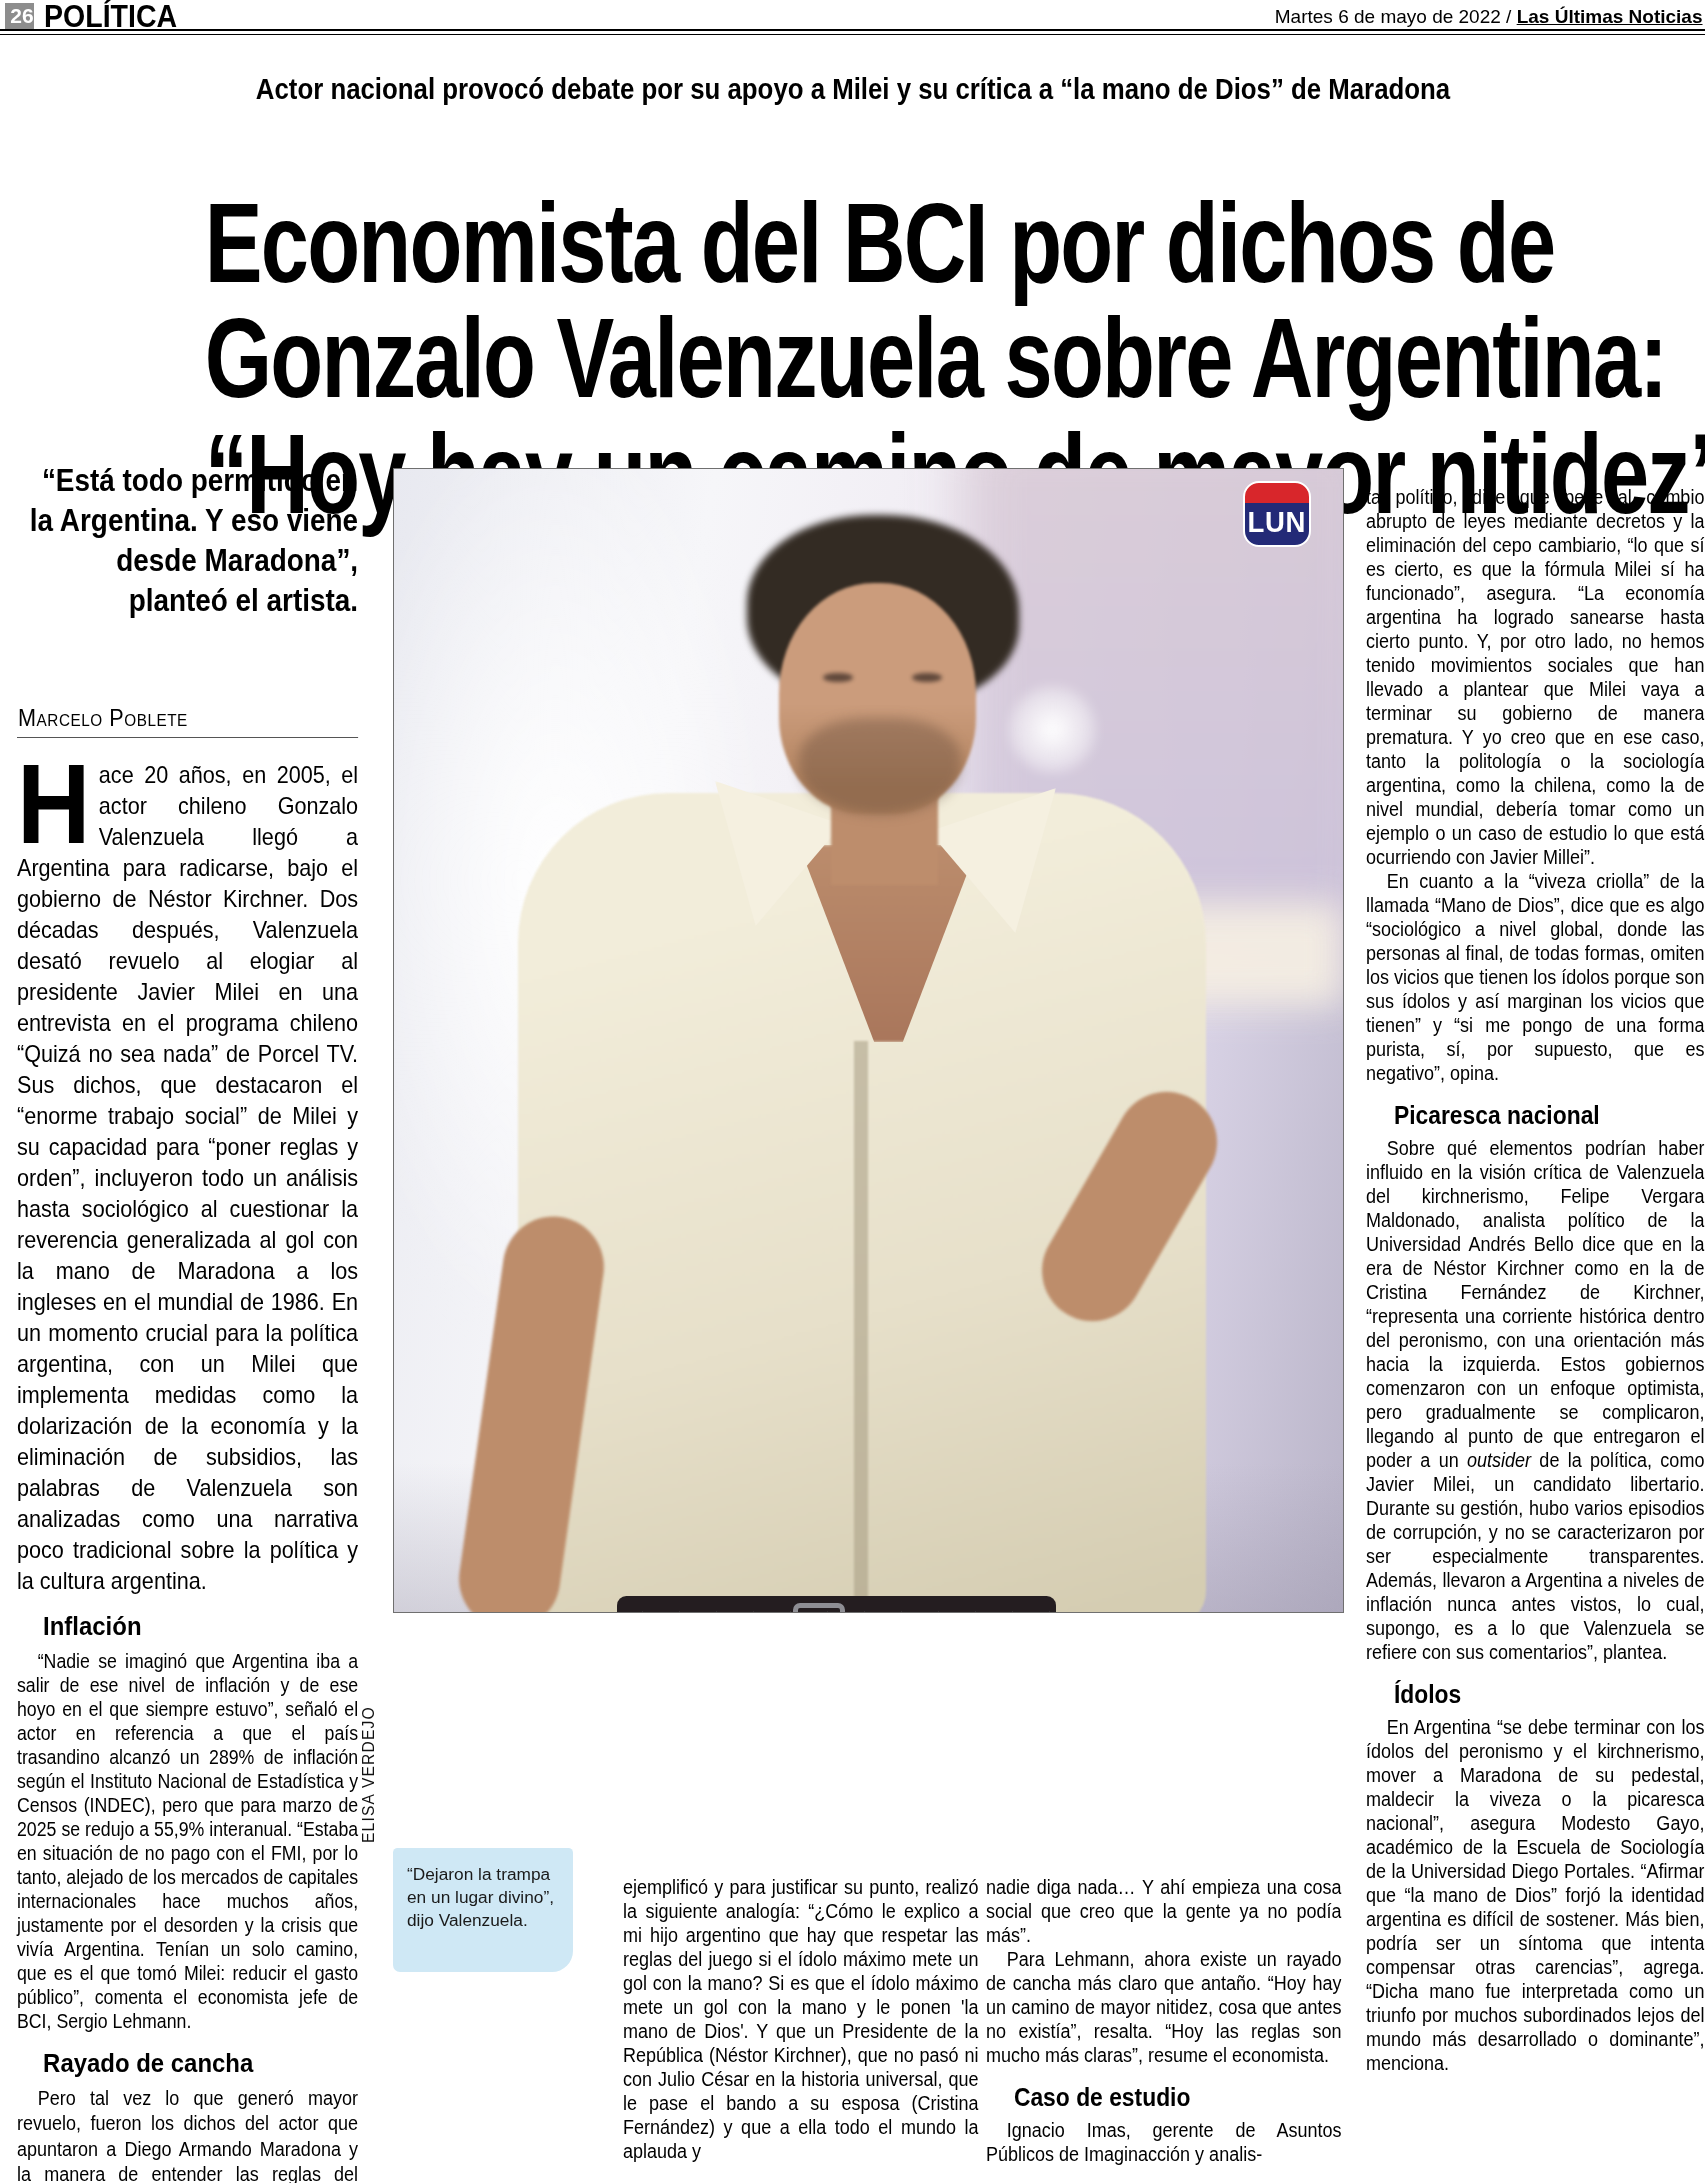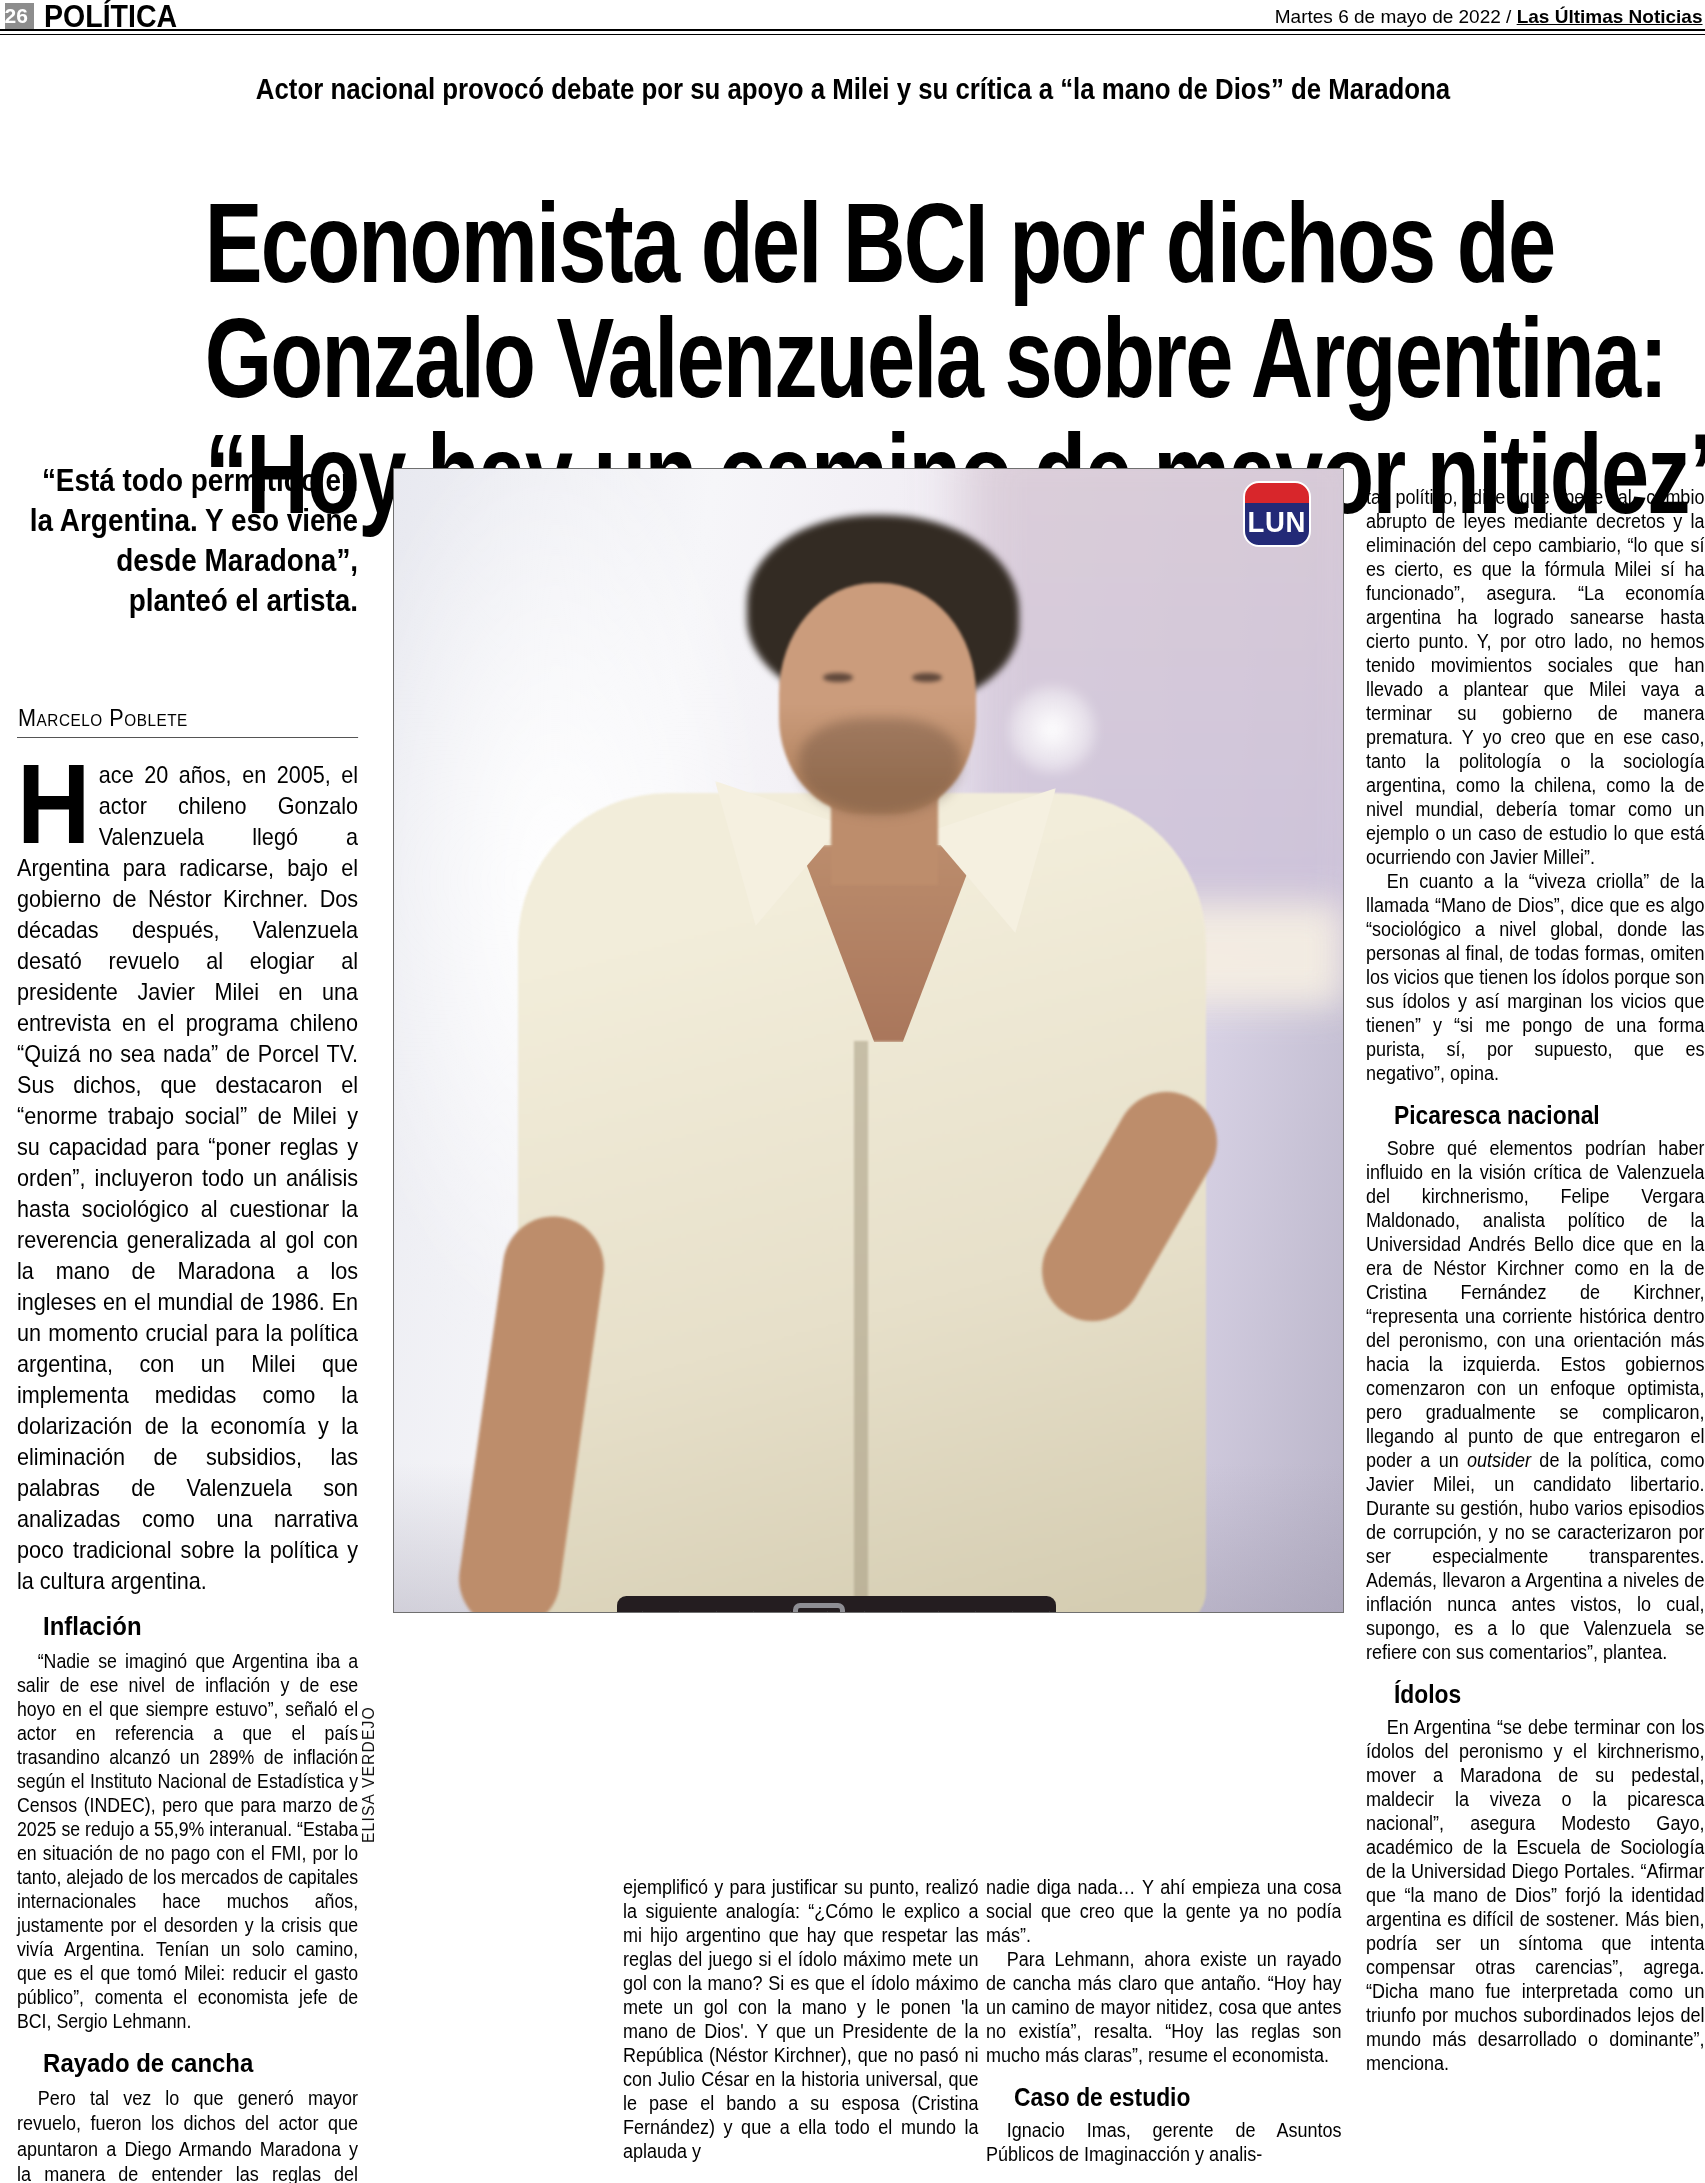--- a/index.html
+++ b/index.html
@@ -1,21 +1,21 @@
 <!DOCTYPE html>
 <html lang="es" style="font-size:9.3px"><head>
 <meta charset="utf-8">
 <style>
   html,body{margin:0;padding:0;background:#e8e8e8;}
   .page{position:relative;width:1706px;height:2183px;background:#fff;overflow:hidden;
         font-family:"Liberation Sans",sans-serif;color:#000;}
 
   
   .pagenum{position:absolute;left:4.6px;top:2.9px;width:29px;height:26px;background:#8d8d8d;
-           color:#fff;font-size:21px;font-weight:bold;text-align:left;line-height:26px;}
+           color:#fff;font-size:21px;font-weight:bold;text-align:right;line-height:26px;}
   .section{position:absolute;left:44px;top:-1.2px;font-size:31px;font-weight:bold;
            transform:scaleX(.92);transform-origin:0 0;letter-spacing:0;}
   .dateline{position:absolute;right:3.5px;top:5.8px;font-size:19px;white-space:nowrap;}
   .dateline .pub{font-weight:bold;text-decoration:underline;}
   .rule1{position:absolute;left:0;right:0;top:29px;height:2.3px;background:#000;}
   .rule2{position:absolute;left:0;right:0;top:34px;height:0.6px;background:#000;}
 
   
   .kicker{position:absolute;left:0;right:0;top:72px;text-align:center;font-size:30px;
           font-weight:bold;transform:scaleX(.86);transform-origin:center top;}
@@ -164,20 +164,21 @@
     <div class="ph ph-eye r"></div>
     <div class="ph ph-stubble"></div>
     <div class="ph ph-belt"></div>
     <div class="ph ph-buckle"></div>
     <div class="ph ph-pants"></div>
     <div class="lun">
         <span>LUN</span>
       </div>
   </figure>
   <div class="credit">ELISA VERDEJO</div>
+  <div class="caption">“Dejaron la trampa en un lugar divino”, dijo Valenzuela.</div>
 
   <section class="colsm col-b3">
     <p>ejemplificó y para justificar su punto, realizó la siguiente analogía: “¿Cómo le explico a mi hijo argentino que hay que respetar las reglas del juego si el ídolo máximo mete un gol con la mano? Si es que el ídolo máximo mete un gol con la mano y le ponen 'la mano de Dios'. Y que un Presidente de la República (Néstor Kirchner), que no pasó ni con Julio César en la historia universal, que le pase el bando a su esposa (Cristina Fernández) y que a ella todo el mundo la aplauda y</p>
   </section>
 
   <section class="colsm col-b4">
     <p>nadie diga nada… Y ahí empieza una cosa social que creo que la gente ya no podía más”.</p>
     <p class="ind">Para Lehmann, ahora existe un rayado de cancha más claro que antaño. “Hoy hay un camino de mayor nitidez, cosa que antes no existía”, resalta. “Hoy las reglas son mucho más claras”, resume el economista.</p>
     <h3 class="sub2">Caso de estudio</h3>
     <p class="ind">Ignacio Imas, gerente de Asuntos Públicos de Imaginacción y analis-</p>

